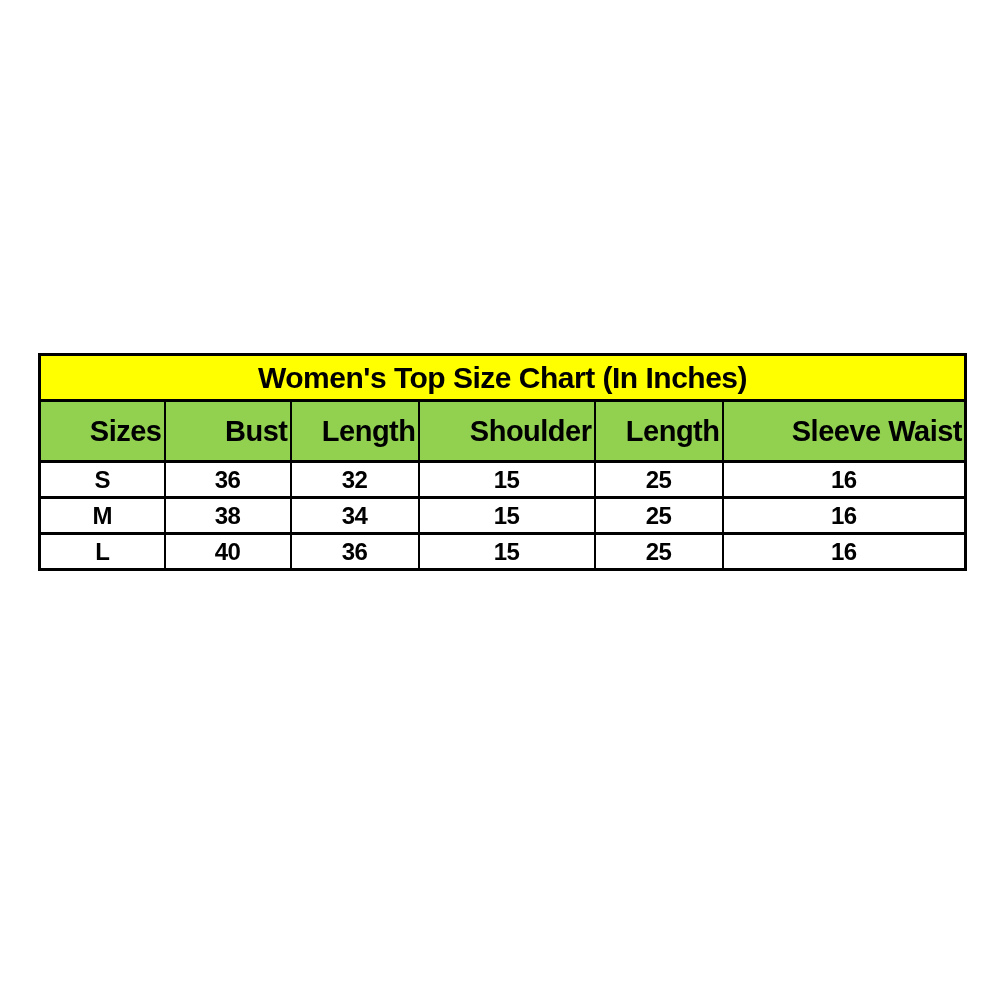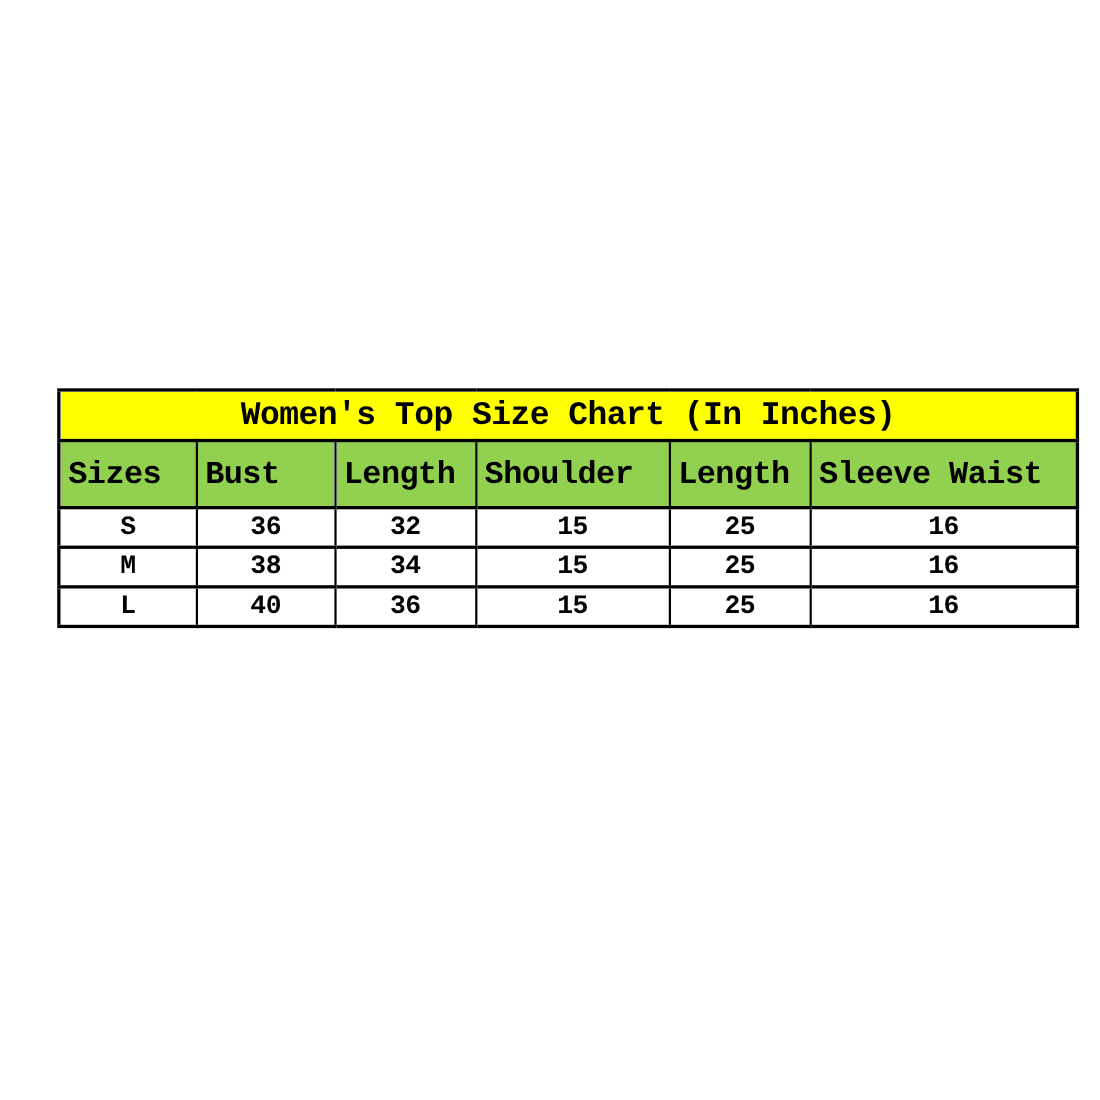--- a/index.html
+++ b/index.html
@@ -21,26 +21,25 @@
   }
   .canvas {
     position: relative;
     width: 1000px;
     height: 1000px;
     background: var(--row-background);
     overflow: hidden;
   }
   table.size-chart {
     position: absolute;
-    left: 52px;
+    left: 38px;
     top: 353px;
     width: 926px;
     border-collapse: collapse;
     table-layout: fixed;
-    font-family: Liberation Mono, monospace;
   }
   table.size-chart,
   table.size-chart th,
   table.size-chart td {
     border: 2px solid var(--border);
   }
   table.size-chart { border-width: 3px; }
   table.size-chart th,
   table.size-chart td {
     border-top-width: 3px;
@@ -55,21 +54,21 @@
     font-weight: bold;
     text-align: center;
     vertical-align: middle;
     letter-spacing: -0.5px;
   }
   tr.header-row th {
     height: 61px;
     background: var(--header-background);
     font-size: 29px;
     font-weight: bold;
-    text-align: left;
+    text-align: right;
     vertical-align: middle;
     padding: 0 2px 0 7px;
     letter-spacing: -0.5px;
   }
   tr.data-row td {
     height: 36px;
     background: var(--row-background);
     font-size: 24px;
     font-weight: bold;
     text-align: center;

